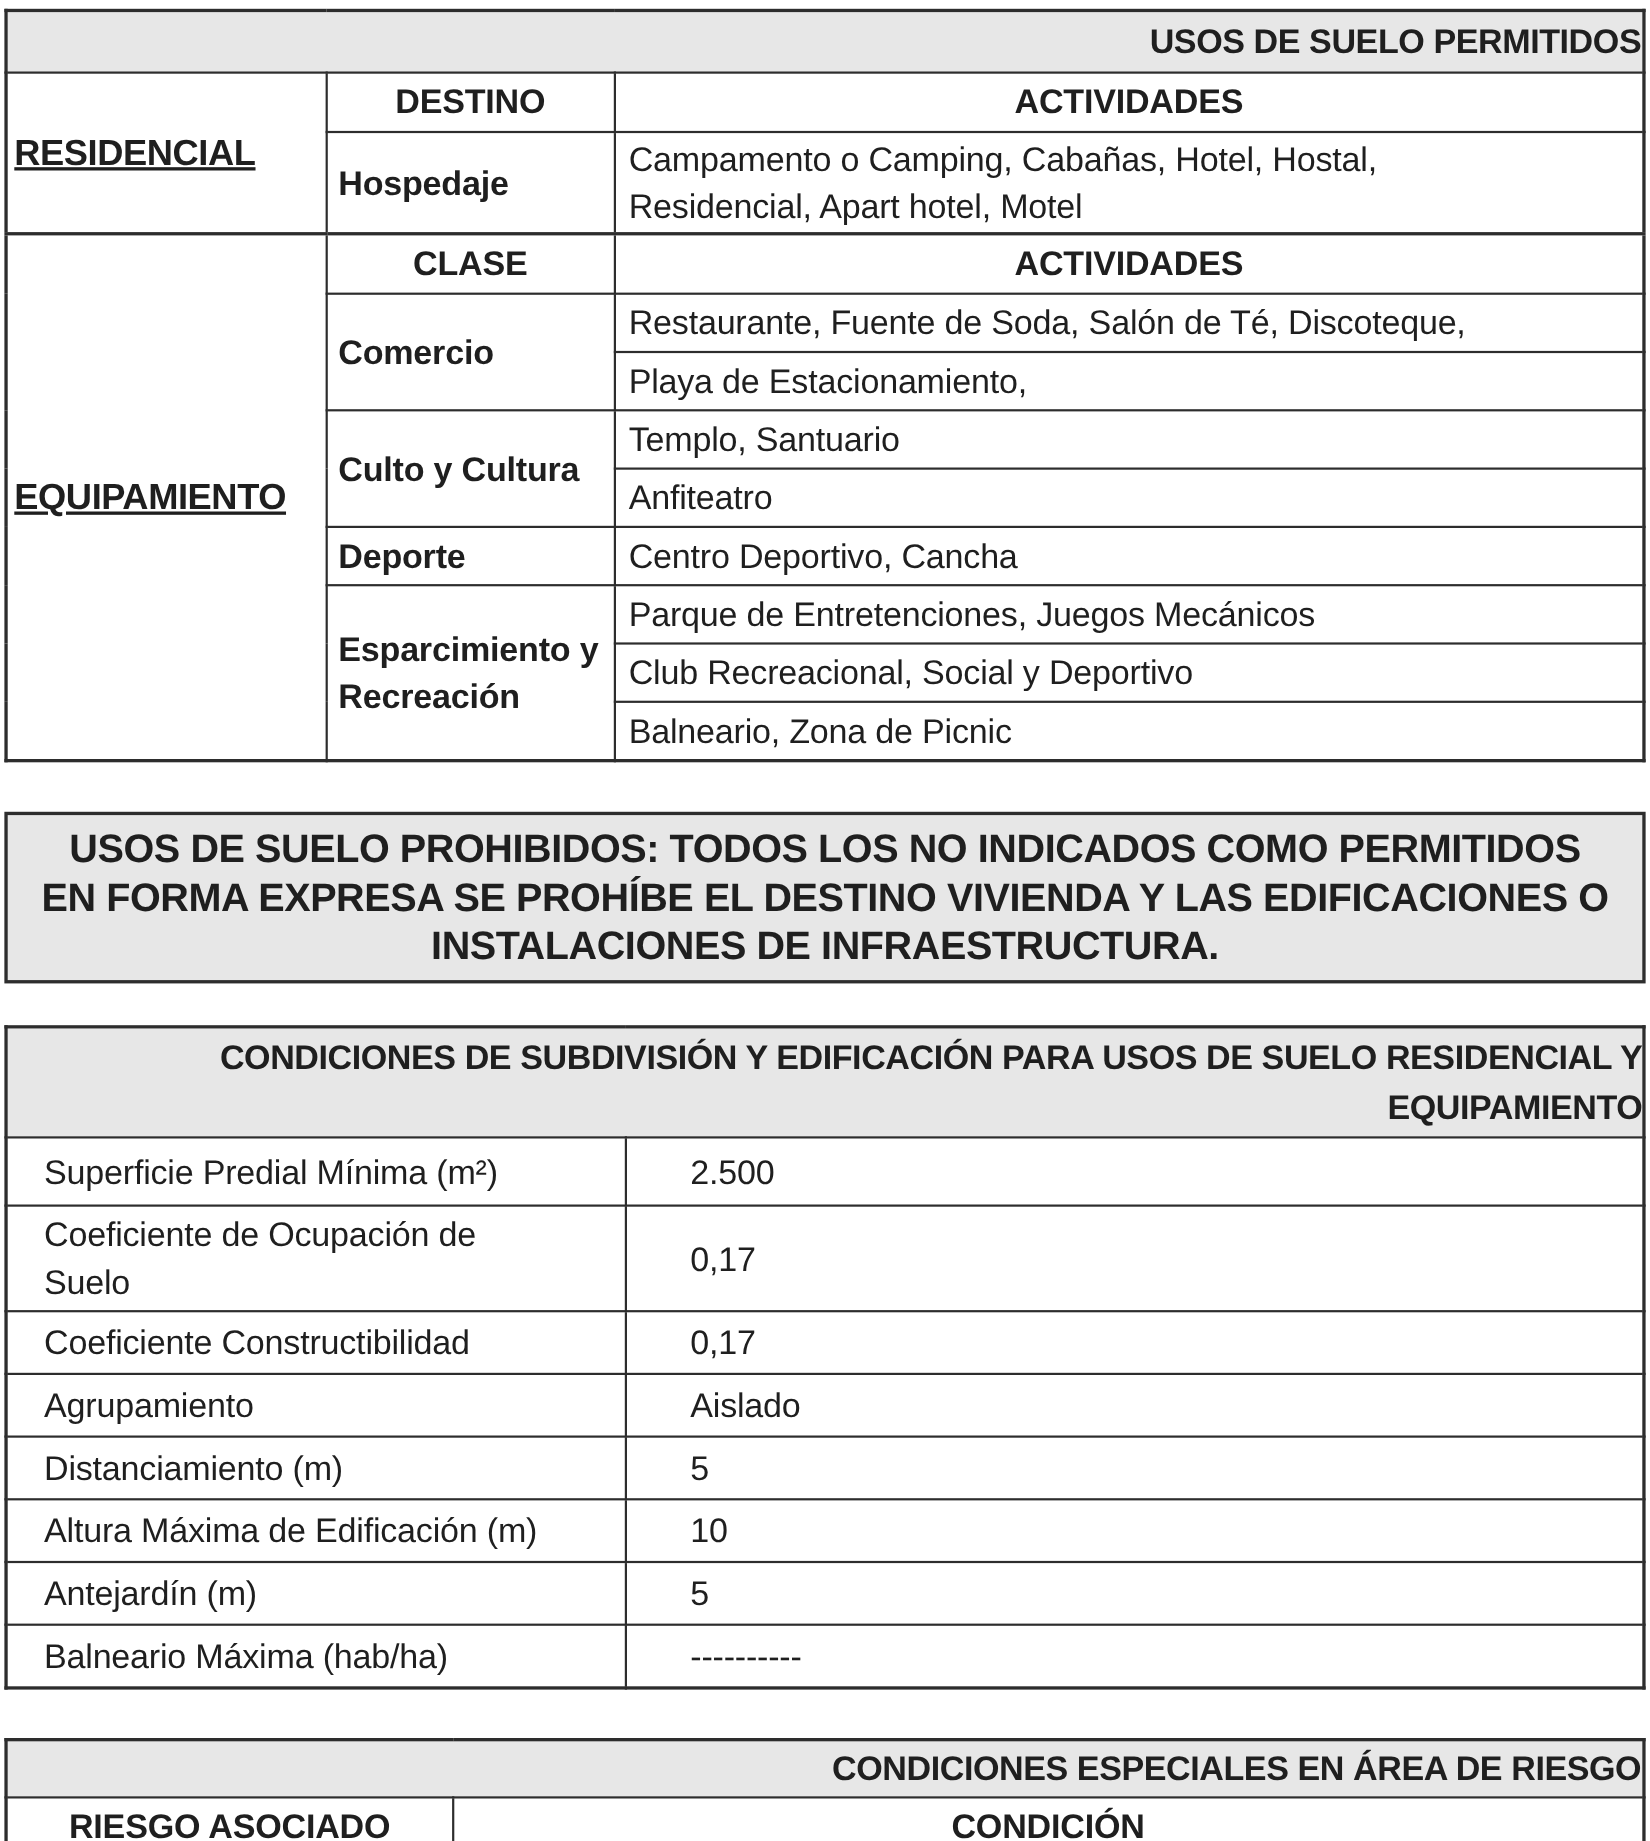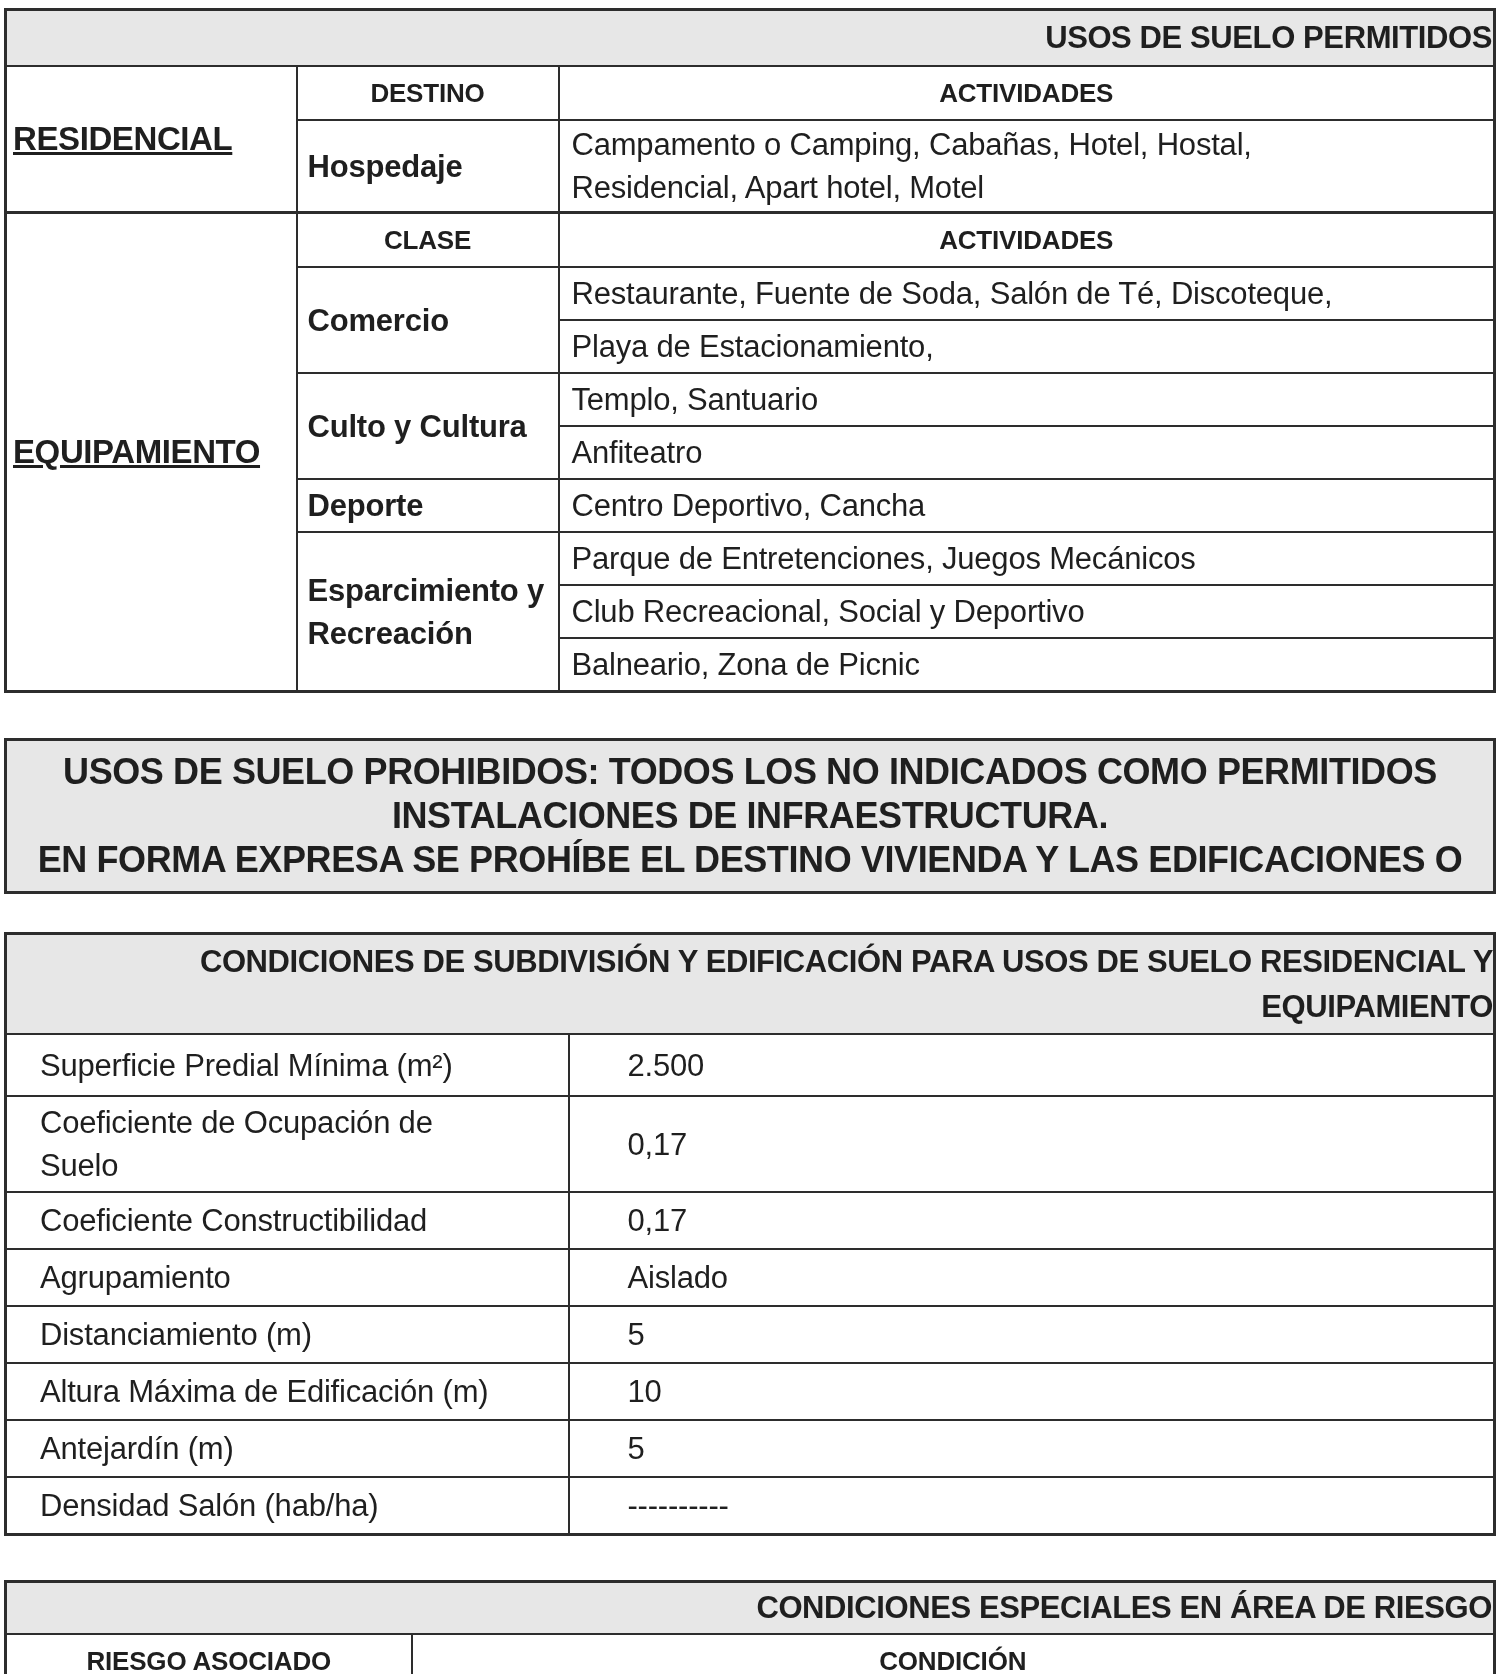--- a/index.html
+++ b/index.html
@@ -32,21 +32,21 @@
     font-size: 31px;
     letter-spacing: -0.4px;
   }
   .band-line { line-height: 45px; margin-left: 40px; }
 
   
   .t1-title { height: 52px; }
   .col-head {
     font-weight: bold;
     text-align: center;
-    font-size: 26px;
+    font-size: 31px;
     height: 50px;
   }
   .category {
     font-weight: bold;
     font-size: 33px;
     padding-left: 6px;
     letter-spacing: -0.4px;
     text-decoration: underline;
   }
   .clase {
@@ -151,22 +151,22 @@
       <td class="act">Club Recreacional, Social y Deportivo</td>
     </tr>
     <tr>
       <td class="act">Balneario, Zona de Picnic</td>
     </tr>
   </tbody>
     </table>
 
   <div class="notice">
     <div class="notice-line">USOS DE SUELO PROHIBIDOS: TODOS LOS NO INDICADOS COMO PERMITIDOS</div>
+    <div class="notice-line">EN FORMA EXPRESA SE PROHÍBE EL DESTINO VIVIENDA Y LAS EDIFICACIONES O</div>
     <div class="notice-line">INSTALACIONES DE INFRAESTRUCTURA.</div>
-    <div class="notice-line">EN FORMA EXPRESA SE PROHÍBE EL DESTINO VIVIENDA Y LAS EDIFICACIONES O</div>
   </div>
 
   <table class="t2">
     <colgroup>
       <col style="width:563px">
       <col>
     </colgroup>
     <tbody>
         <tr>
       <td colspan="2" class="band t2-title">
@@ -196,21 +196,21 @@
     </tr>
     <tr>
       <td class="cond-label">Altura Máxima de Edificación (m)</td>
       <td class="cond-value">10</td>
     </tr>
     <tr>
       <td class="cond-label">Antejardín (m)</td>
       <td class="cond-value">5</td>
     </tr>
     <tr>
-      <td class="cond-label">Densidad Salón (hab/ha)</td>
+      <td class="cond-label">Balneario Máxima (hab/ha)</td>
       <td class="cond-value">----------</td>
     </tr>
   </tbody>
     </table>
 
   <table class="t3">
     <colgroup>
       <col style="width:406px">
       <col>
     </colgroup>

